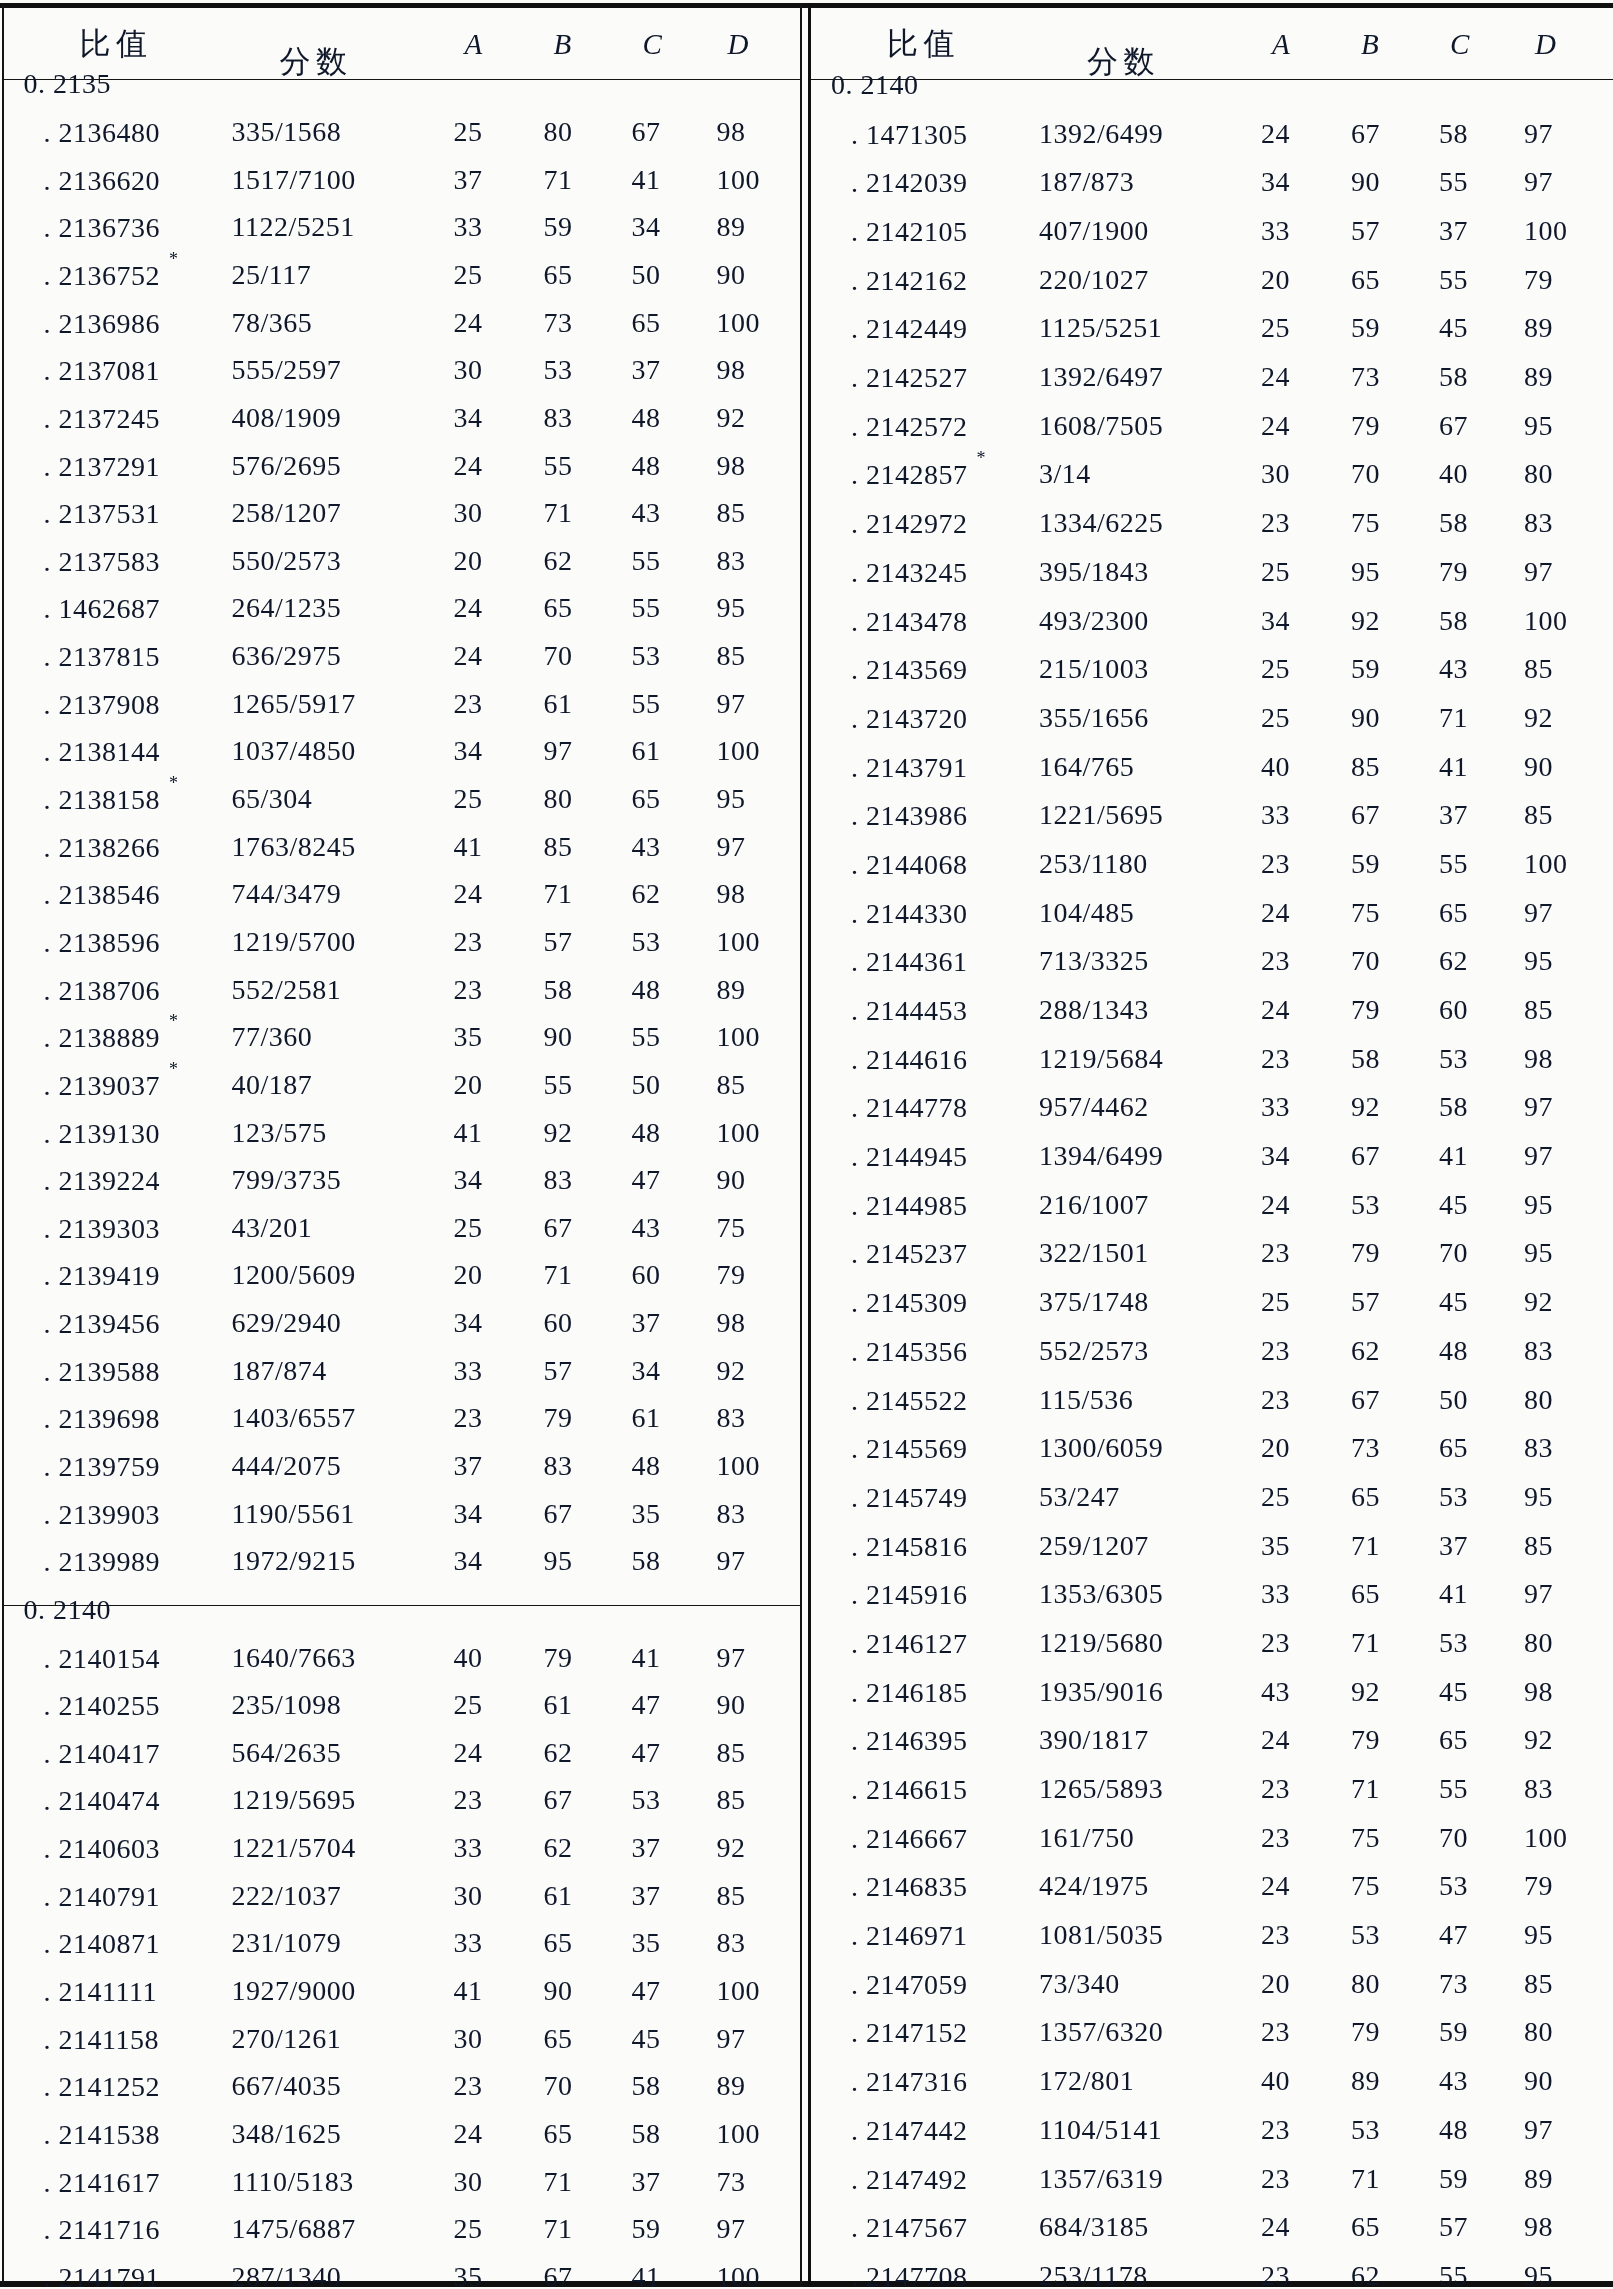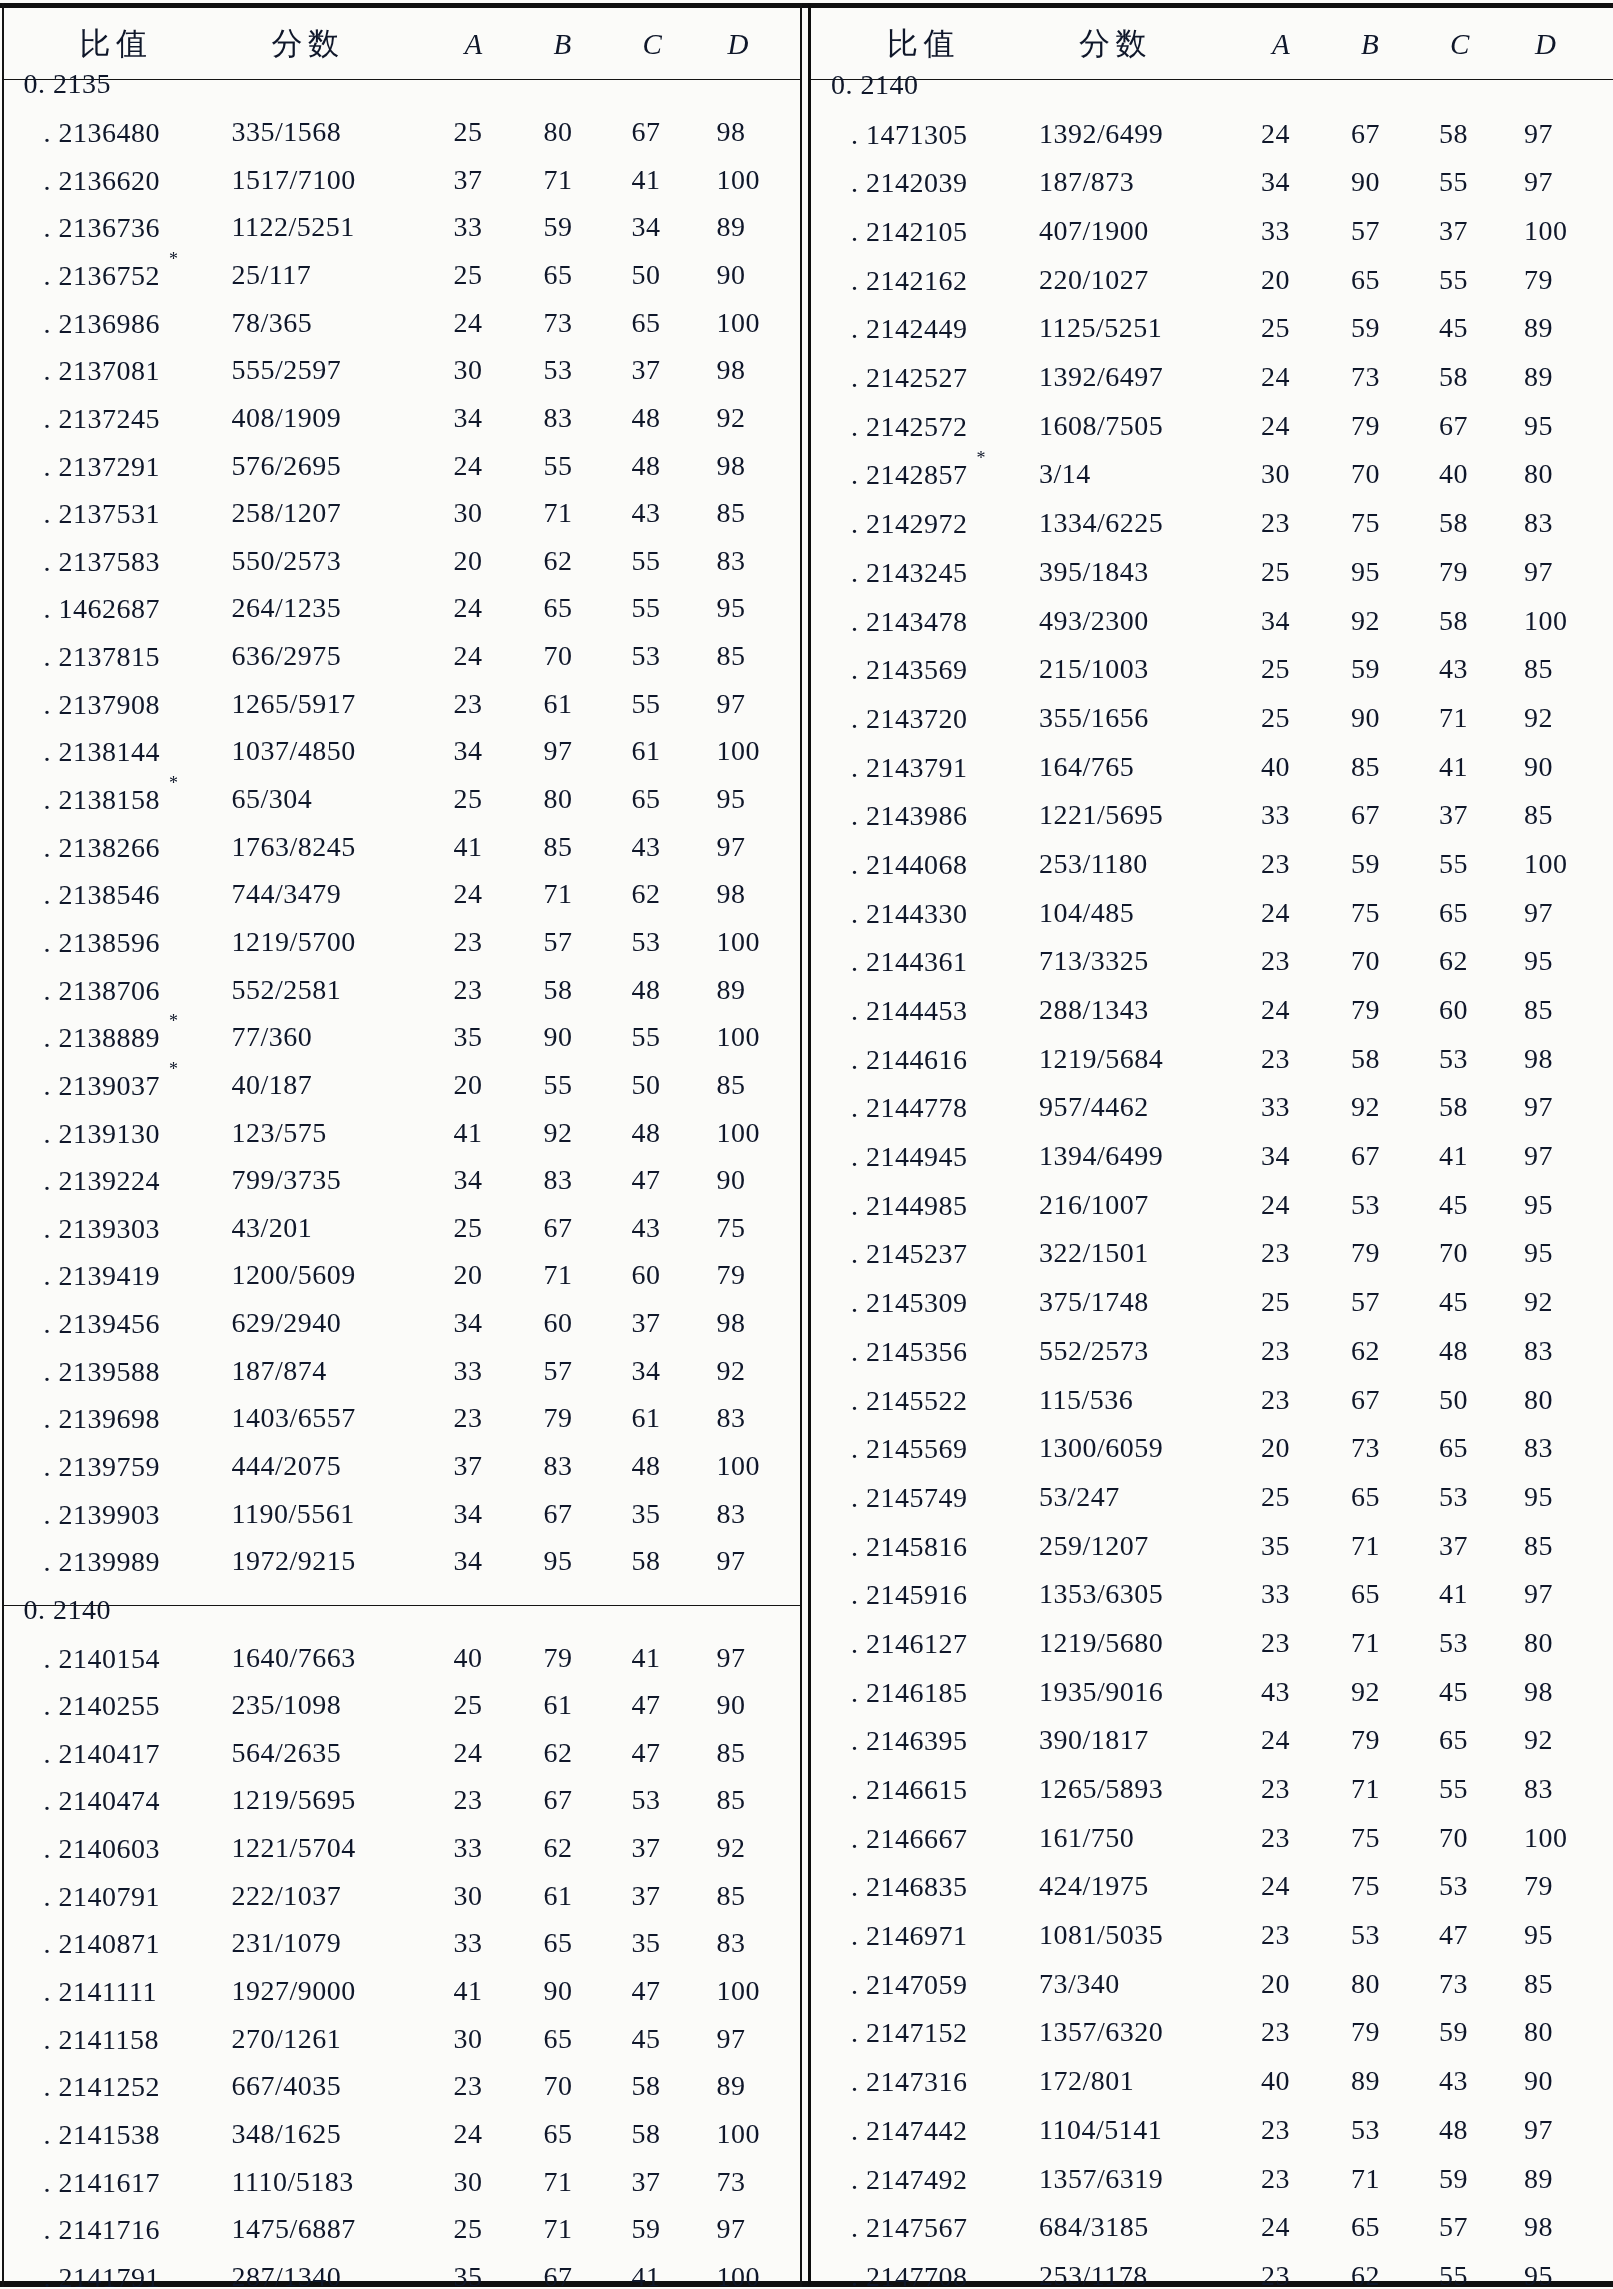--- a/index.html
+++ b/index.html
@@ -19,21 +19,21 @@
   .divider-b{position:absolute;left:808px;top:2.7px;bottom:2.7px;width:2.7px;background:#0e0e0e;}
 
   .panel{position:absolute;top:8.1px;bottom:9px;}
   .panel-left{left:3.6px;width:796px;}
   .panel-right{left:811px;width:803px;}
 
   .phead{position:absolute;left:0;right:0;top:0;height:71px;border-bottom:1.8px solid #151515;}
   .phead .h{position:absolute;top:50%;transform:translateY(-50%);white-space:nowrap;}
   .h-cjk{font-size:31px;letter-spacing:5.4px;}
   .h-ratio{left:76px;}
-  .h-frac{left:268px;}
+  .h-frac{left:276px;margin-top:18px;}
   .h-ital{font-style:italic;font-size:29px;}
   .h-a{left:461px;}
   .h-b{left:550px;}
   .h-c{left:639px;}
   .h-d{left:724px;}
 
   .pbody{position:absolute;left:0;right:0;top:72px;bottom:0;display:flex;flex-direction:column;gap:39px;}
   .row{flex:1 1 0;position:relative;min-height:0;}
   .row.with-line{border-top:1.8px solid #151515;}
   .row span, .row sup{white-space:nowrap;}

